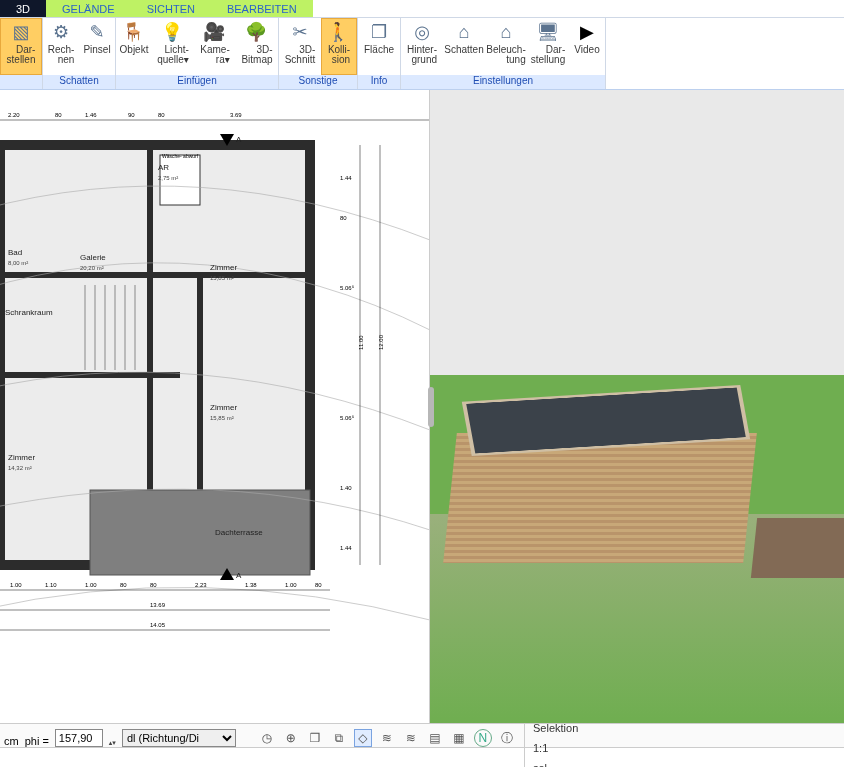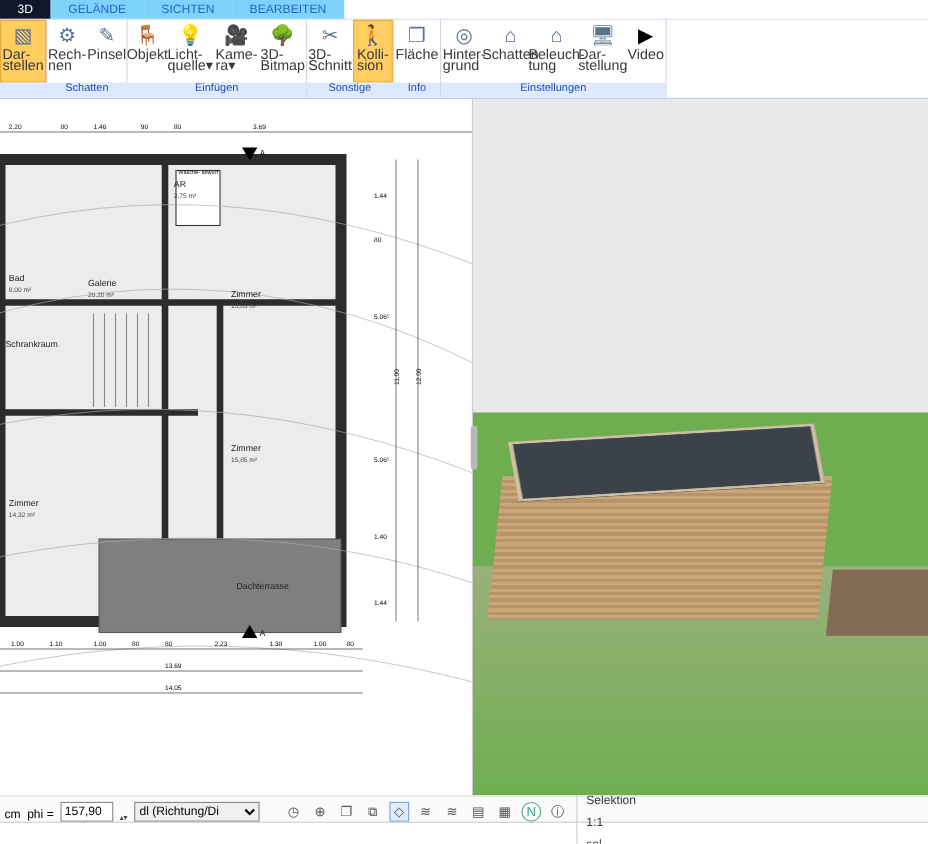--- a/index.html
+++ b/index.html
@@ -1,32 +1,32 @@
 <!DOCTYPE html>
 <html><head>
   <meta charset="utf-8">
   <style>
     * { margin: 0; padding: 0; box-sizing: border-box; font-family: "Segoe UI", Tahoma, sans-serif; }
     body { width: 844px; height: 767px; background: #fff; overflow: hidden; display: flex; flex-direction: column; font-size: 11px; }
 
     
     .tabs { height: 18px; display: flex; background: #fff; border-bottom: 1px solid #cfd8e6; }
-    .tab { padding: 1px 16px 0; font-size: 11px; line-height: 17px; color: #2a63c7; background: #7dd3fc; cursor: default; }
+    .tab { padding: 1px 16px 0; font-size: 11px; line-height: 17px; color: #2a63c7; background: #bef264; cursor: default; }
     .tab.active { background: #0f172a; color: #fff; }
 
     
     .ribbon { height: 72px; display: flex; border-bottom: 1px solid #bcd0ee; background: #fff; }
     .group { display: flex; flex-direction: column; border-right: 1px solid #cfd8e6; }
     .group-buttons { display: flex; flex: 1; }
     .group-label { height: 14px; text-align: center; font-size: 10px; color: #1f4db3; background: #dce9ff; }
     .rbtn { width: 36px; display: flex; flex-direction: column; align-items: center; justify-content: flex-start; padding-top: 2px; gap: 1px; cursor: default; }
     .rbtn.wide { width: 42px; }
     .rbtn.sel { background: #ffce63; border: 1px solid #e8a93c; padding-top: 1px; }
     .rbtn .ic { width: 24px; height: 24px; display: flex; align-items: center; justify-content: center; font-size: 18px; color: #5b738f; }
-    .rbtn .lbl { font-size: 13px; line-height: 10px; color: #3a3a3a; text-align: left; white-space: pre; }
+    .rbtn .lbl { font-size: 10px; line-height: 10px; color: #3a3a3a; text-align: right; white-space: pre; }
 
     
     .drop { font-size: 7px; color: #444; }
 
     
     .workspace { flex: 1; display: flex; background: #fff; position: relative; }
     .pane { position: relative; overflow: hidden; background: #fff; }
     .pane.plan { flex: 0 0 430px; border-right: 1px solid #ccc; }
     .pane.render { flex: 1; background: #e9e9e9; }
 

